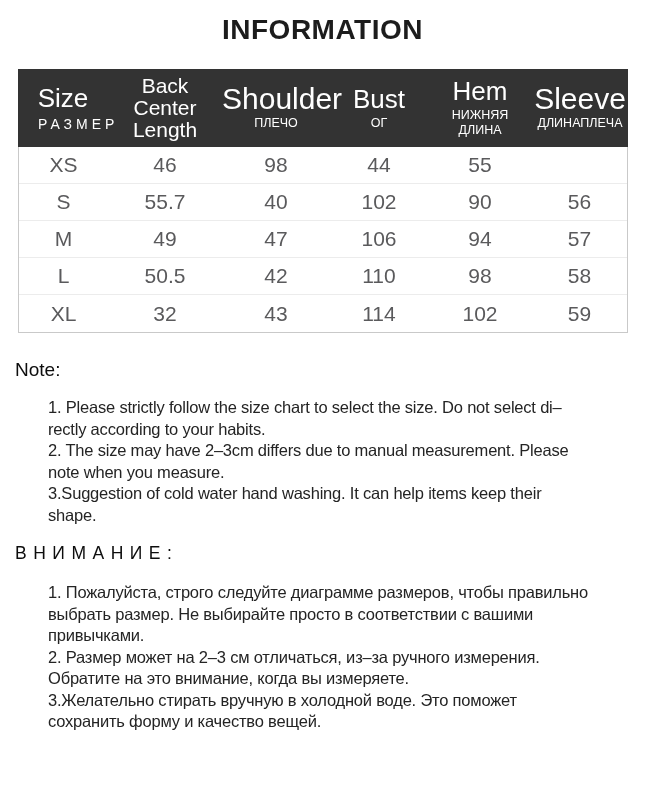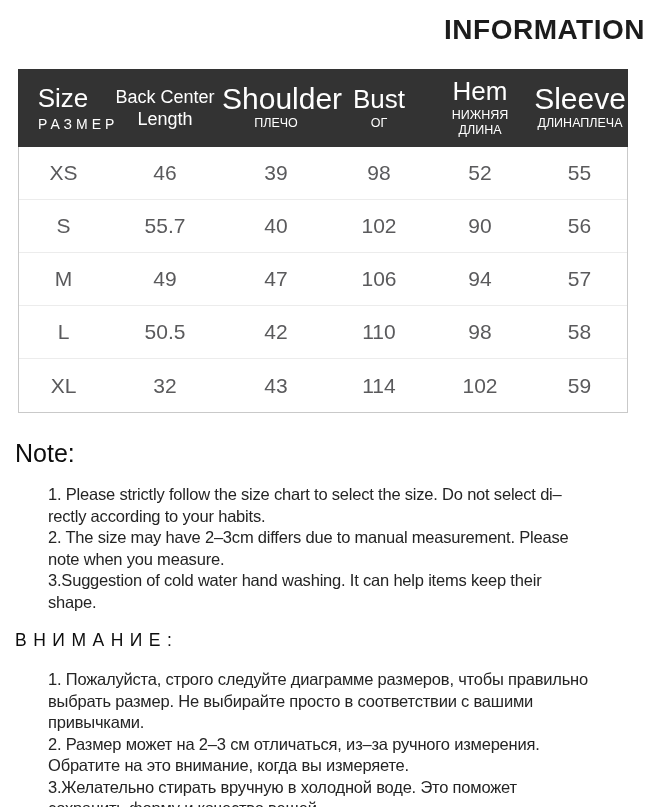--- a/index.html
+++ b/index.html
@@ -7,21 +7,21 @@
   body {
     width: 645px;
     height: 807px;
     font-family: "Liberation Sans", "DejaVu Sans", sans-serif;
     color: var(--note-text, #1e1e1e);
     overflow: hidden;
   }
 
   .page-title {
     margin-top: 14px;
-    text-align: right;
+    text-align: center;
     font-size: 28px;
     font-weight: 700;
     letter-spacing: 0.5px;
     color: var(--title-text, #1c1c1c);
   }
 
   
   .size-table {
     width: 610px;
     margin: 23px 17px 0 18px;
@@ -34,57 +34,57 @@
     color: var(--header-text, #ffffff);
     align-items: center;
   }
   .th { text-align: center; }
   .th-main {
     font-size: 26px;
     line-height: 26px;
     white-space: pre-line;
     font-weight: 400;
   }
-  .th:nth-child(2) .th-main { font-size: 18px; line-height: 22px; }
+  .th:nth-child(2) .th-main { font-size: 21px; line-height: 22px; }
   .th:nth-child(3) .th-main,
   .th:nth-child(6) .th-main { font-size: 30px; }
   .th-sub {
     margin-top: 4px;
     font-size: 12.5px;
     line-height: 14px;
     white-space: pre-line;
     font-weight: 400;
   }
   .th:nth-child(1) .th-sub { font-size: 14px; letter-spacing: 4px; margin-top: 6px; padding-left: 20px; }
   .th:nth-child(5) .th-sub { line-height: 15px; }
 
   .tbody {
     border-left: 1px solid var(--border, #c9c9c9);
     border-right: 1px solid var(--border, #c9c9c9);
     border-bottom: 1px solid var(--border, #c9c9c9);
   }
   .tr {
     display: grid;
     grid-template-columns: 89px 114px 108px 98px 104px 95px;
-    height: 53px;
+    height: 37px;
     align-items: center;
     border-bottom: 1px solid var(--divider, #ececec);
   }
   .tr:last-child { border-bottom: none; }
   .td {
     text-align: center;
     font-size: 21px;
     color: var(--cell-text, #5a5a5c);
   }
 
   
   .note-en { margin: 26px 8px 0 15px; }
   .note-ru { margin: 17px 8px 0 15px; }
   .note-heading {
-    font-size: 25px;
+    font-size: 19px;
     color: var(--heading-text, #0d0d0d);
   }
   .note-ru .note-heading {
     font-size: 17.5px;
     letter-spacing: 6.5px;
   }
   .note-body {
     margin-top: 16px;
     font-size: 16.5px;
     letter-spacing: -0.2px;
@@ -129,23 +129,22 @@
       <div class="th">
         <div class="th-main">Sleeve</div>
         <div class="th-sub">ДЛИНАПЛЕЧА</div>
       </div>
     </div>
 
     <div class="tbody">
       <div class="tr">
         <div class="td">XS</div>
         <div class="td">46</div>
-        <div class="td">39</div>
         <div class="td">98</div>
-        <div class="td">52</div>
+        <div class="td">44</div>
         <div class="td">55</div>
       </div>
       <div class="tr">
         <div class="td">S</div>
         <div class="td">55.7</div>
         <div class="td">40</div>
         <div class="td">102</div>
         <div class="td">90</div>
         <div class="td">56</div>
       </div>

